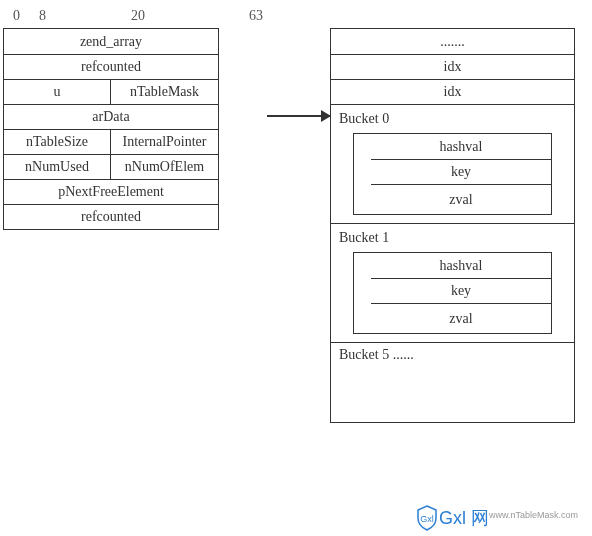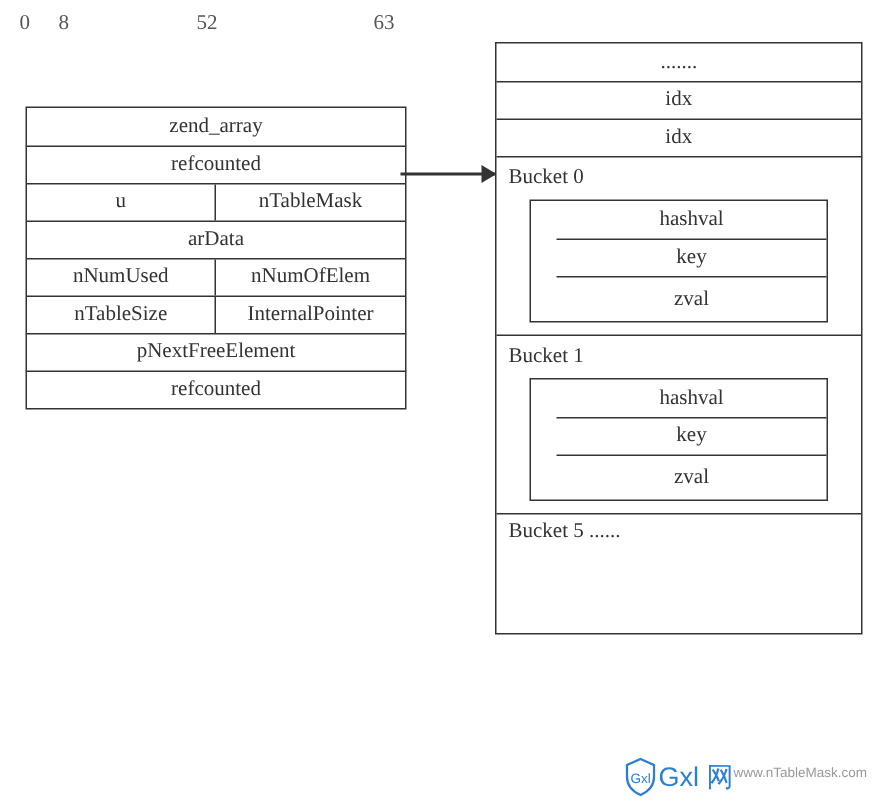--- a/index.html
+++ b/index.html
@@ -24,24 +24,23 @@
     left: 17px;
     width: 250px;
     height: 20px;
     font-size: 14px;
     color: #555;
   }
   .bit-labels span { position: absolute; }
   .left-table {
     position: absolute;
     top: 28px;
-    left: 17px;
-    width: 254px;
+    left: 3px;
+    width: 216px;
     border: 1.5px solid #333;
-    margin-top: 43px;
   }
   .row {
     display: flex;
     border-top: 1.5px solid #333;
     height: 25px;
     align-items: center;
     justify-content: center;
     font-size: 14px;
   }
   .row:first-child { border-top: none; }
@@ -136,45 +135,45 @@
   .wm-sub { color: #999; font-size: 9px; margin-top: 2px; }
 </style>
 </head>
 <body>
 
 <div class="container">
 
   <div class="bit-labels">
     <span style="left:-4px">0</span>
     <span style="left:22px">8</span>
-    <span style="left:114px">52</span>
+    <span style="left:114px">20</span>
     <span style="left:232px">63</span>
   </div>
 
   <div class="left-table">
     <div class="row">
         <div class="cell-full">zend_array</div>
       </div>
     <div class="row">
         <div class="cell-full">refcounted</div>
       </div>
     <div class="row">
       <div class="cell-half">u</div>
       <div class="cell-half">nTableMask</div>
     </div>
     <div class="row">
         <div class="cell-full">arData</div>
       </div>
     <div class="row">
+      <div class="cell-half">nTableSize</div>
+      <div class="cell-half">InternalPointer</div>
+    </div>
+    <div class="row">
       <div class="cell-half">nNumUsed</div>
       <div class="cell-half">nNumOfElem</div>
-    </div>
-    <div class="row">
-      <div class="cell-half">nTableSize</div>
-      <div class="cell-half">InternalPointer</div>
     </div>
     <div class="row">
         <div class="cell-full">pNextFreeElement</div>
       </div>
     <div class="row">
         <div class="cell-full">refcounted</div>
       </div>
   </div>
 
   <div class="arrow"></div>

